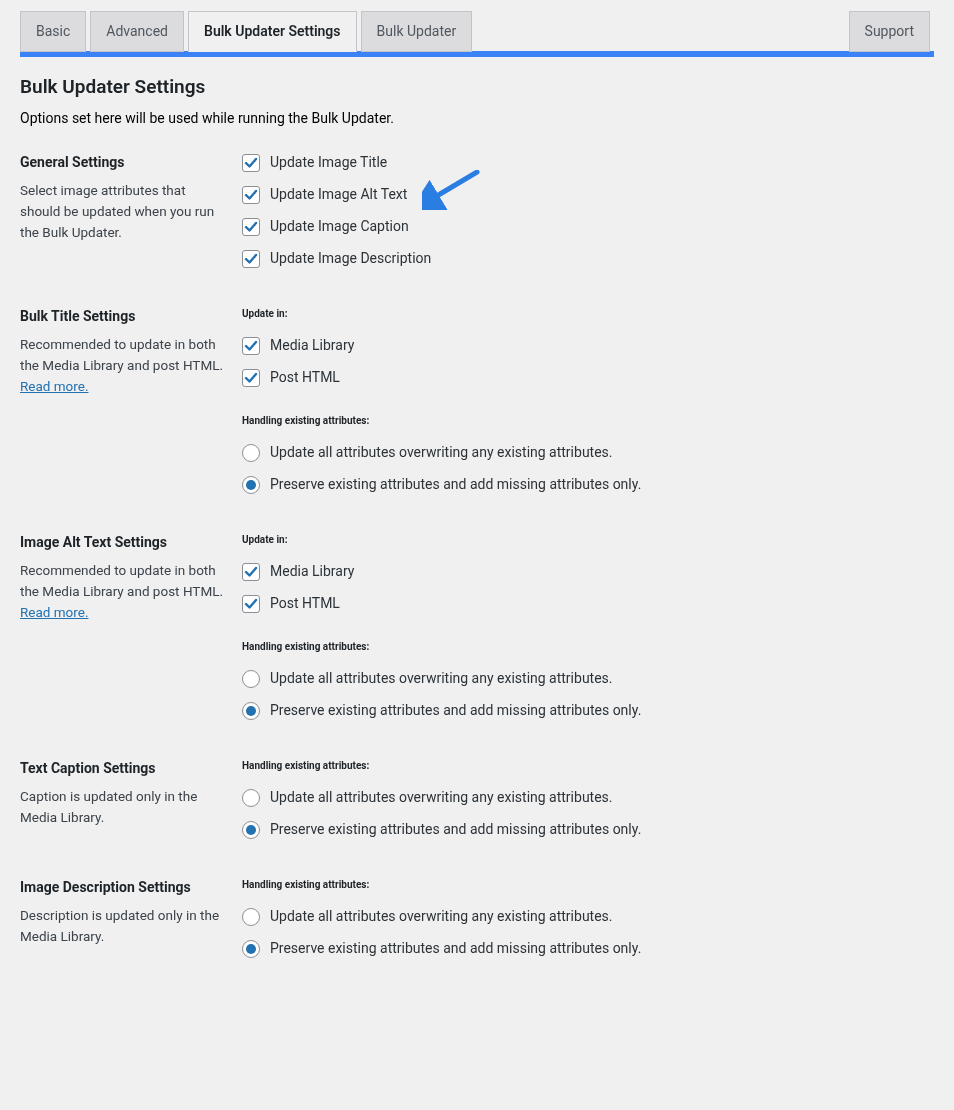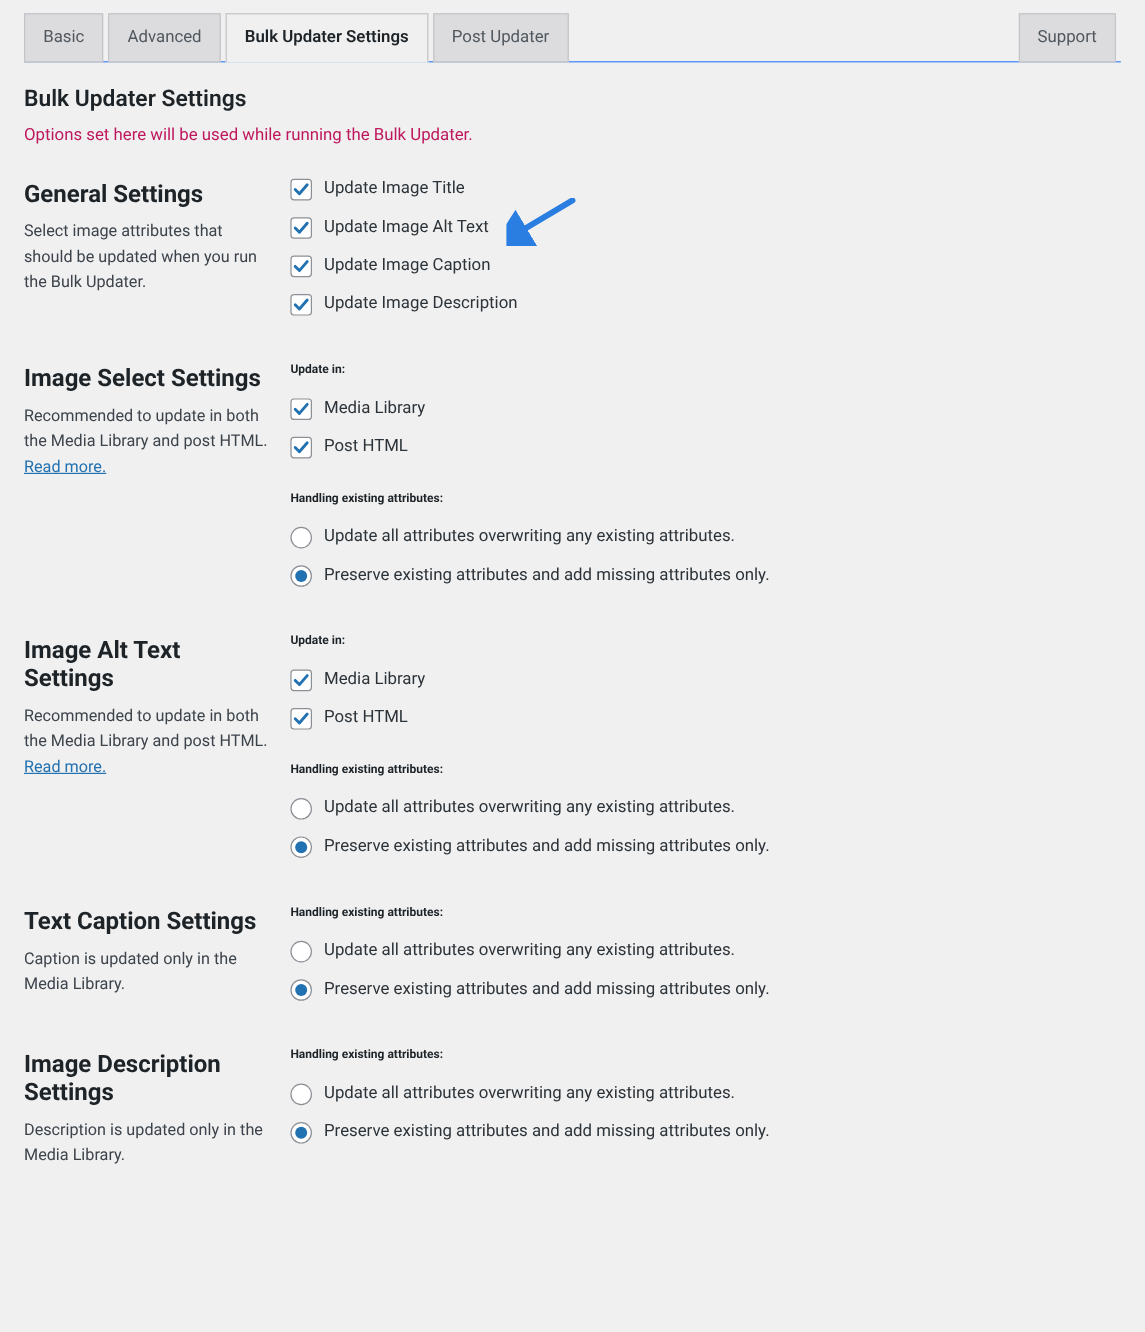--- a/index.html
+++ b/index.html
@@ -20,21 +20,21 @@
     color: #1d2327;
     margin: 18px 0 14px 0;
   }
   h1.page-title sup {
     font-size: 13px;
     vertical-align: super;
     margin-left: 6px;
     color: #444;
   }
   nav.tabbar {
-    border-bottom: 1px solid #3b82f6;
+    border-bottom: 6px solid #3b82f6;
     margin: 0 0 18px 0;
     padding: 0;
     display: flex;
     align-items: flex-end;
   }
   nav.tabbar .tab {
     display: inline-block;
     padding: 9px 15px;
     margin-right: 4px;
     border: 1px solid #c3c4c7;
@@ -54,21 +54,21 @@
     font-weight: 600;
   }
   nav.tabbar .spacer { flex: 1; }
   h2.section-heading {
     font-size: 19px;
     font-weight: 600;
     margin: 6px 0 12px 0;
     color: #1d2327;
   }
   p.section-desc {
-    color: #be185d;
+    color: #000000;
     margin: 0 0 28px 0;
     font-size: 14px;
   }
   table.form-table {
     width: 100%;
     border-collapse: collapse;
   }
   table.form-table > tbody > tr > th {
     width: 222px;
     vertical-align: top;
@@ -76,21 +76,21 @@
     padding: 0 16px 40px 0;
     font-weight: 400;
   }
   table.form-table > tbody > tr > td {
     vertical-align: top;
     padding: 0 0 40px 0;
     position: relative;
   }
   .th-title {
     font-weight: 700;
-    font-size: 20px;
+    font-size: 14px;
     color: #1d2327;
     display: block;
     margin: 0 0 10px 0;
   }
   .th-desc {
     color: #3c434a;
     font-size: 13.5px;
     line-height: 1.55;
     margin: 0;
   }
@@ -150,21 +150,21 @@
 </head>
 <body>
 
 <div class="page">
 
 
   <nav class="tabbar">
     <span class="tab">Basic</span>
     <span class="tab">Advanced</span>
     <span class="tab active">Bulk Updater Settings</span>
-    <span class="tab">Post Updater</span>
+    <span class="tab">Bulk Updater</span>
     <span class="spacer"></span>
     <span class="tab">Support</span>
   </nav>
 
   <h2 class="section-heading">Bulk Updater Settings</h2>
   <p class="section-desc">Options set here will be used while running the Bulk Updater.</p>
 
   <table class="form-table">
       <tbody>
 
@@ -214,21 +214,21 @@
                   </svg>
                 </span>
             <span>Update Image Description</span>
           </label>
         </div>
       </td>
     </tr>
 
     <tr>
       <th>
-        <span class="th-title">Image Select Settings</span>
+        <span class="th-title">Bulk Title Settings</span>
         <p class="th-desc">
           <span>Recommended to update in both the Media Library and post HTML. </span>
           <a href="#">Read more.</a>
         </p>
       </th>
       <td>
         <div class="opt-group">
           <span class="opt-group-title">Update in:</span>
           <label class="opt">
             <span class="cb checked">

